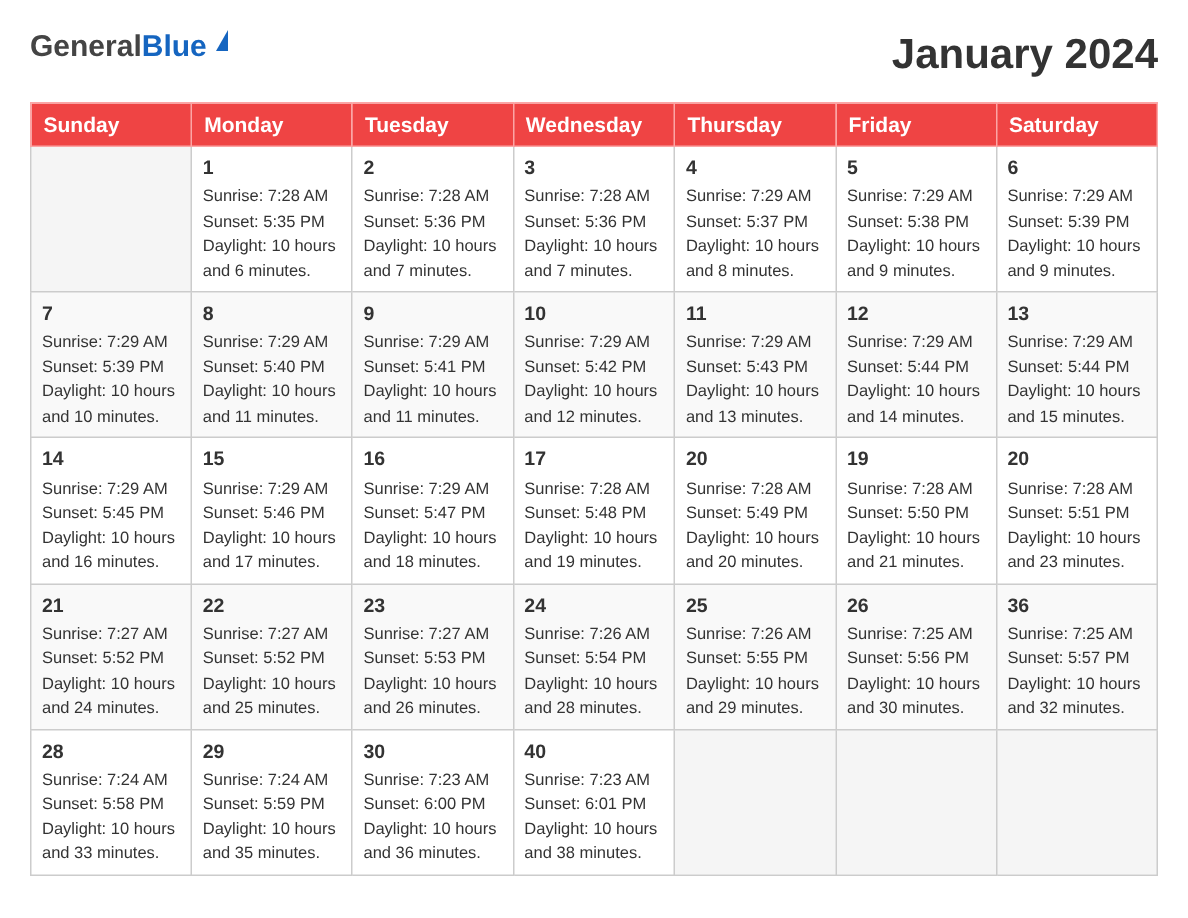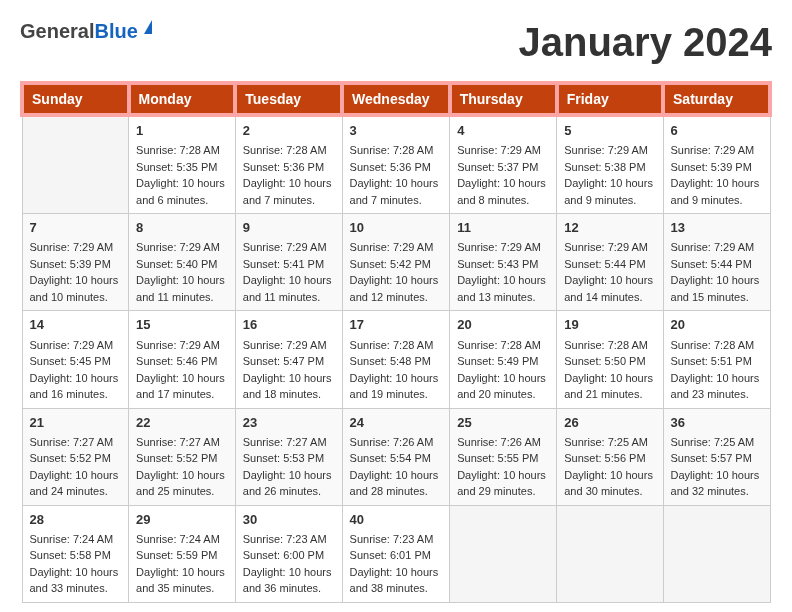--- a/index.html
+++ b/index.html
@@ -18,41 +18,41 @@
     }
     .logo {
       display: flex;
       flex-direction: column;
       align-items: flex-start;
     }
     .title-block {
       text-align: right;
     }
     .main-title {
-      font-size: 40px;
+      font-size: 28px;
       font-weight: bold;
       color: #333;
     }
     .subtitle {
       font-size: 16px;
       color: #555;
     }
     .calendar {
       width: 100%;
       border-collapse: collapse;
       border: 1px solid #ccc;
     }
     .calendar th {
-      background-color: #c2410c;
+      background-color: #ef4444;
       color: #fff;
       text-align: left;
       padding: 6px 8px;
       font-size: 14px;
       font-weight: bold;
-      border: 4px solid #fca5a5;
+      border: 1px solid #fca5a5;
     }
     .calendar td {
       vertical-align: top;
       border: 1px solid #ccc;
       padding: 5px 7px;
       width: 108px;
       min-height: 80px;
       background: #fff;
       font-size: 11px;
       color: #333;

